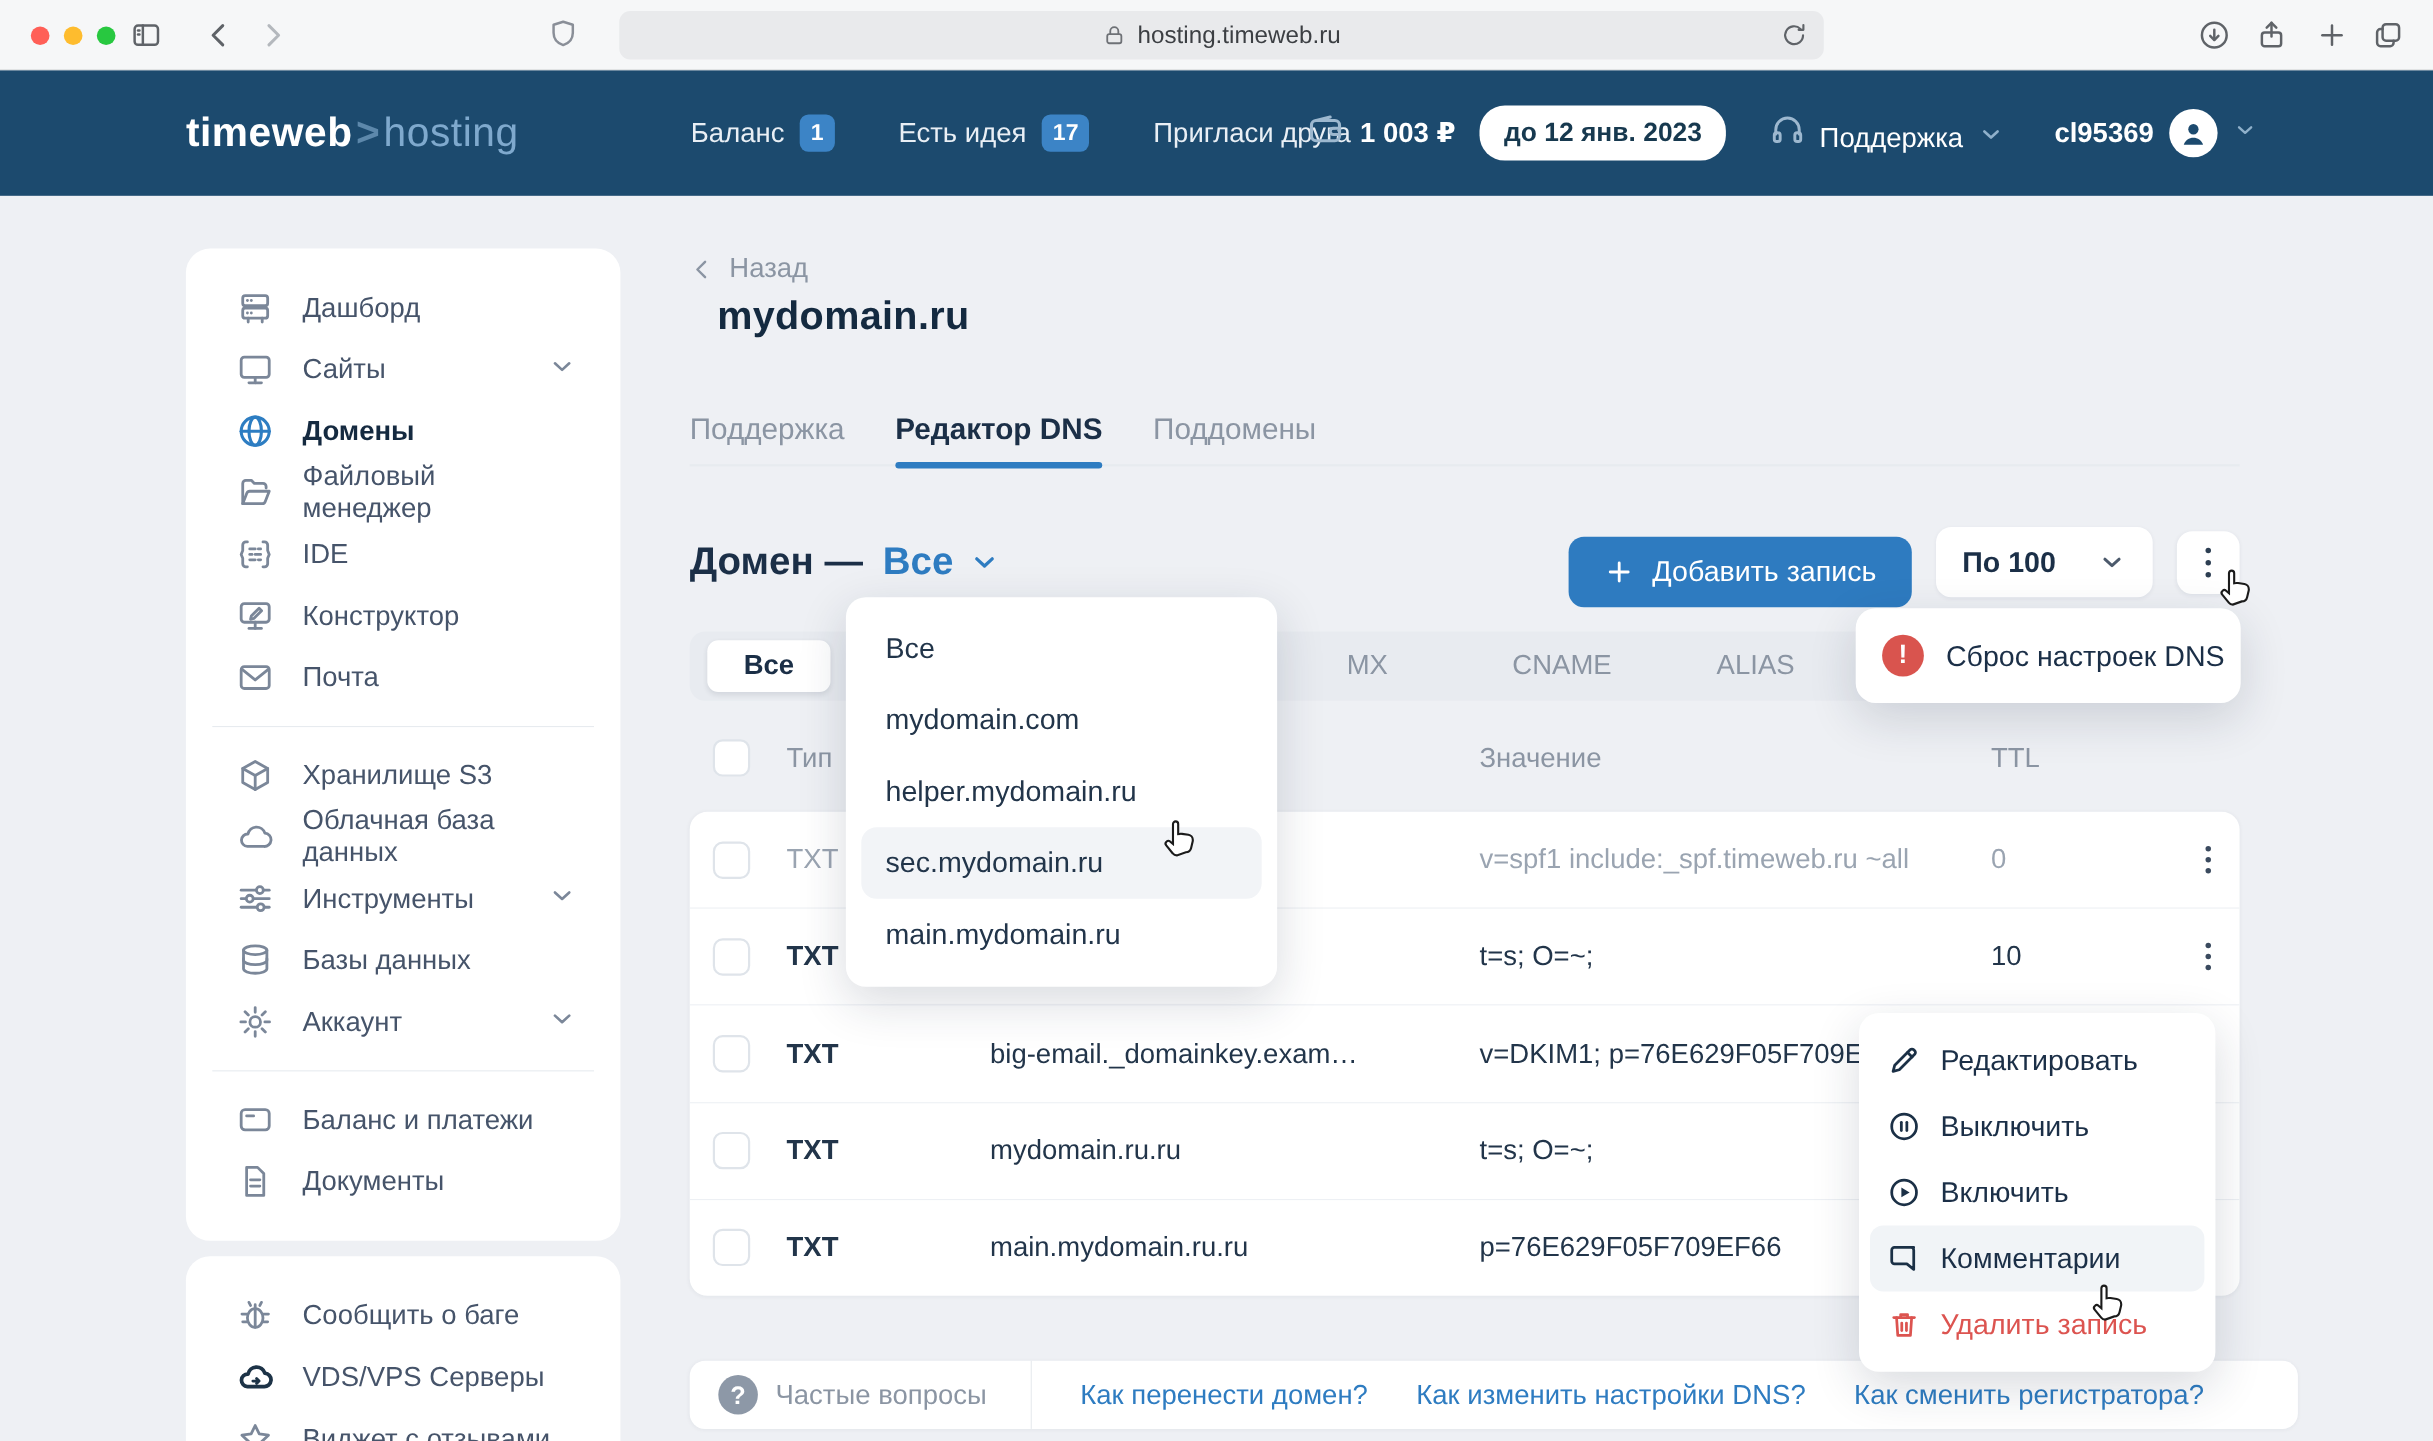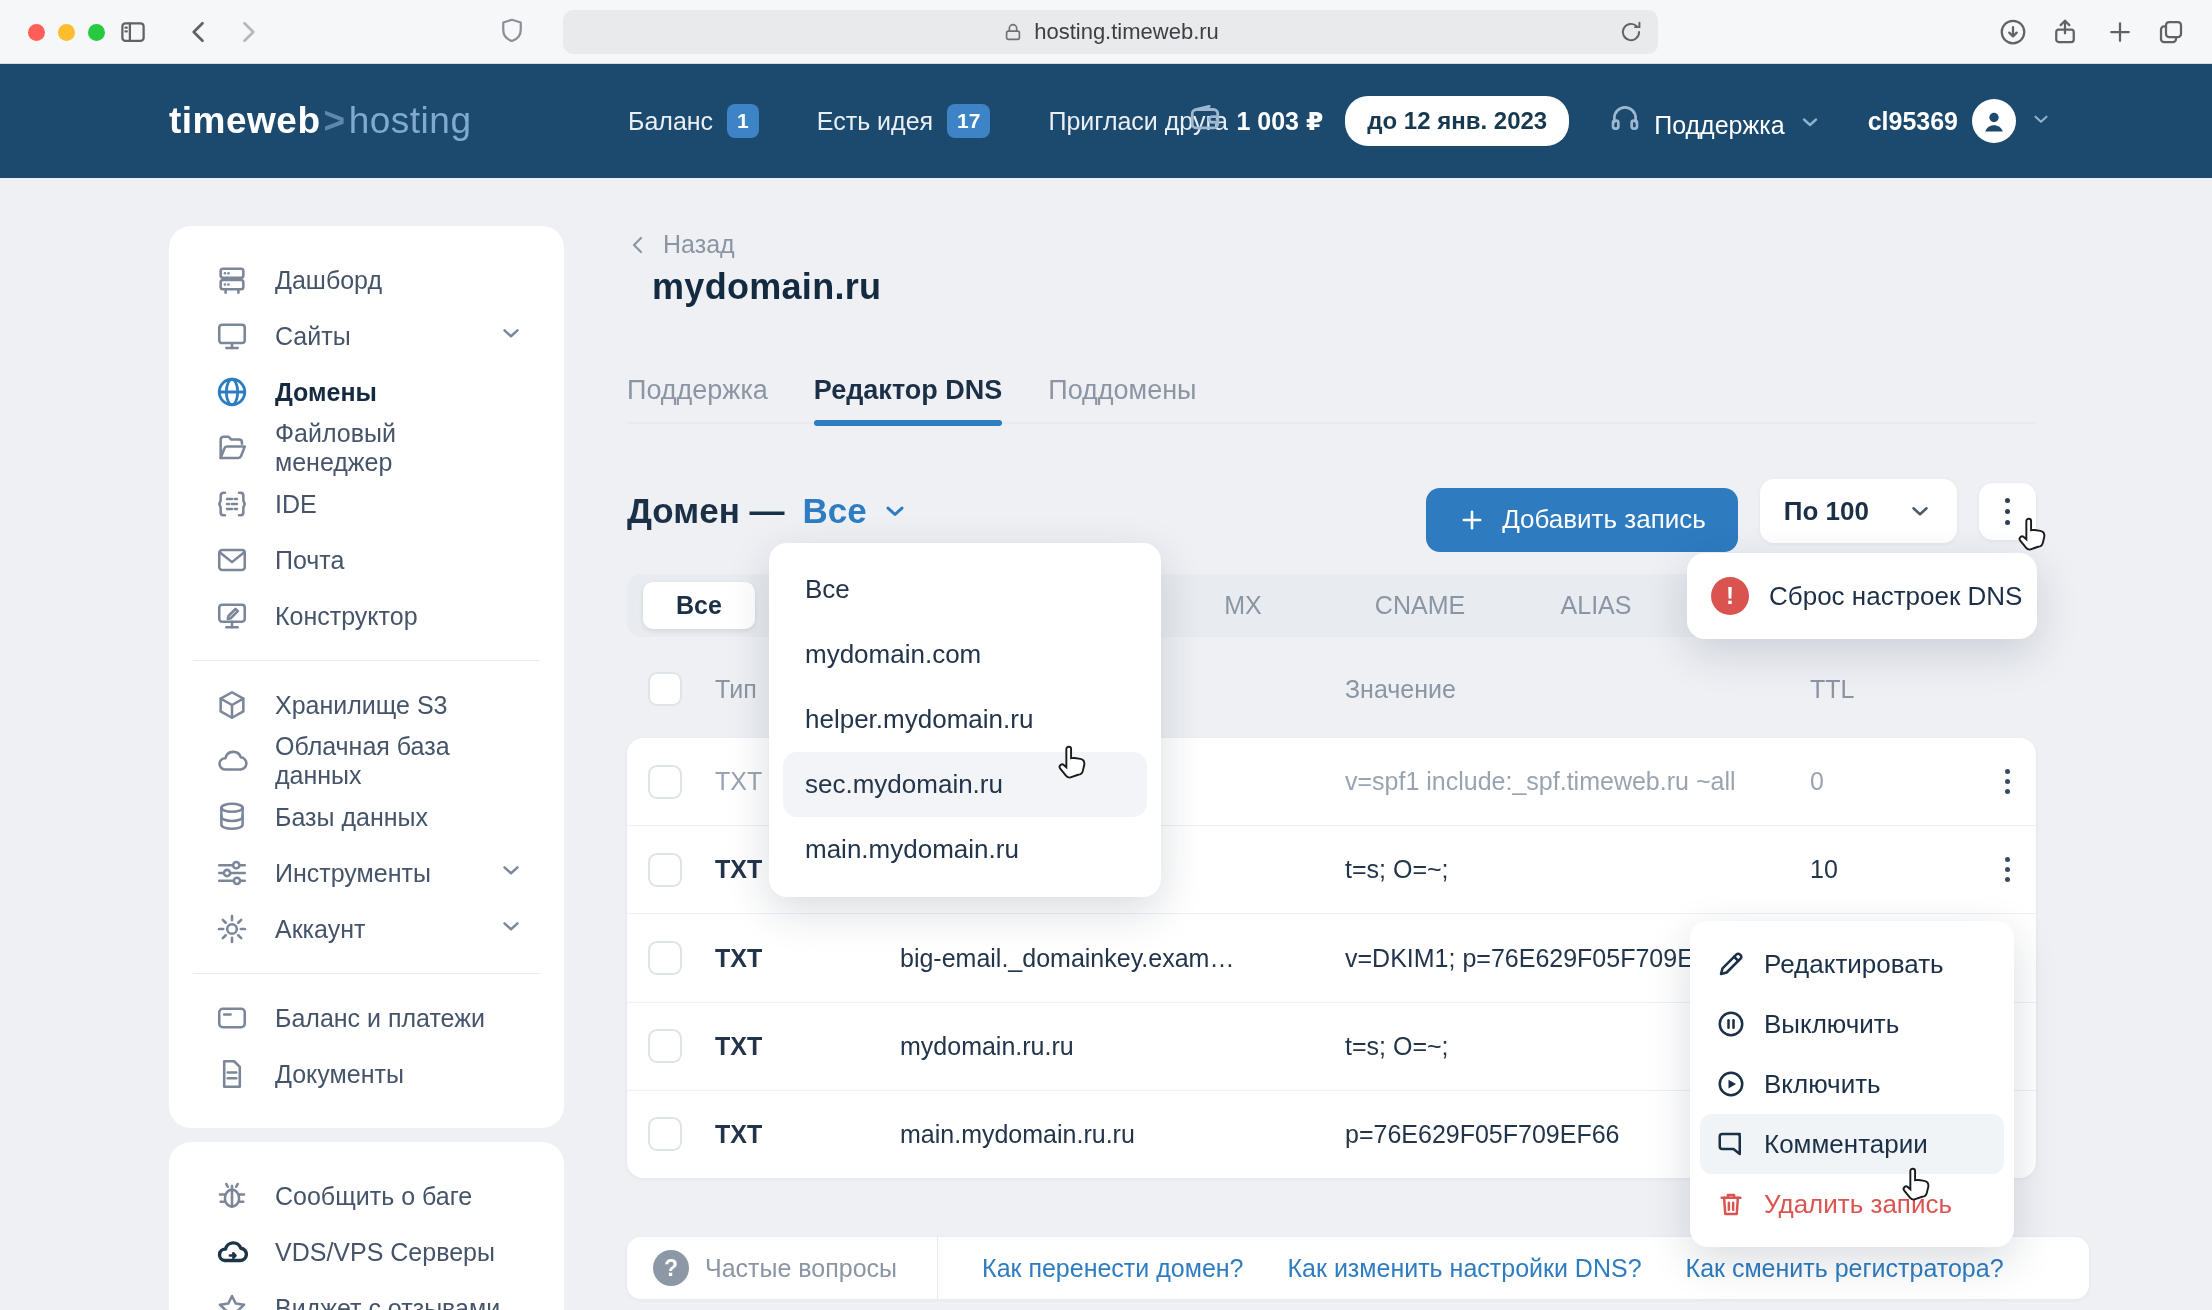--- a/index.html
+++ b/index.html
@@ -311,81 +311,81 @@
             <line x1="12" y1="12" x2="15.5" y2="12"></line>
             <line x1="8.5" y1="15.5" x2="12" y2="15.5"></line>
             <line x1="14" y1="15.5" x2="15.5" y2="15.5"></line>
           </svg>
         </span>
       <span>IDE</span>
     </div>
     <div class="side-item">
       <span class="sic">
           <svg class="ic" width="34" height="34" viewBox="0 0 24 24">
-            <rect x="3" y="5" width="18" height="14" rx="2"></rect>
-            <polyline points="4,7 12,13.5 20,7"></polyline>
-          </svg>
-        </span>
-      <span>Почта</span>
-    </div>
-    <div class="side-item">
-      <span class="sic">
-          <svg class="ic" width="34" height="34" viewBox="0 0 24 24">
             <rect x="3" y="4" width="18" height="12" rx="2"></rect>
             <line x1="12" y1="16" x2="12" y2="20"></line>
             <line x1="8" y1="20" x2="16" y2="20"></line>
             <path d="M9.5 12l5-5 1.6 1.6-5 5-2.1.5z"></path>
           </svg>
         </span>
       <span>Конструктор</span>
     </div>
+    <div class="side-item">
+      <span class="sic">
+          <svg class="ic" width="34" height="34" viewBox="0 0 24 24">
+            <rect x="3" y="5" width="18" height="14" rx="2"></rect>
+            <polyline points="4,7 12,13.5 20,7"></polyline>
+          </svg>
+        </span>
+      <span>Почта</span>
+    </div>
     <div class="side-div"></div>
     <div class="side-item">
       <span class="sic">
           <svg class="ic" width="34" height="34" viewBox="0 0 24 24">
             <path d="M12 3l8 4.5v9L12 21l-8-4.5v-9L12 3z"></path>
             <polyline points="4,7.5 12,12 20,7.5"></polyline>
             <line x1="12" y1="12" x2="12" y2="21"></line>
           </svg>
         </span>
       <span>Хранилище S3</span>
     </div>
     <div class="side-item">
       <span class="sic">
           <svg class="ic" width="34" height="34" viewBox="0 0 24 24">
             <path d="M7 18a4 4 0 0 1 .4-8A5.6 5.6 0 0 1 18.2 9.4 4.3 4.3 0 0 1 17.5 18H7z"></path>
           </svg>
         </span>
       <span>Облачная база данных</span>
-    </div>
-    <div class="side-item">
-      <span class="sic">
-          <svg class="ic" width="34" height="34" viewBox="0 0 24 24">
-            <ellipse cx="12" cy="5.5" rx="7.5" ry="2.8"></ellipse>
-            <path d="M4.5 5.5v6.5c0 1.55 3.35 2.8 7.5 2.8s7.5-1.25 7.5-2.8V5.5"></path>
-            <path d="M4.5 12v6.5c0 1.55 3.35 2.8 7.5 2.8s7.5-1.25 7.5-2.8V12" transform="translate(0,-1)"></path>
-          </svg>
-        </span>
-      <span>Базы данных</span>
     </div>
     <div class="side-item">
       <span class="sic">
           <svg class="ic" width="34" height="34" viewBox="0 0 24 24">
             <line x1="3" y1="6.5" x2="21" y2="6.5"></line>
             <circle cx="15" cy="6.5" r="2.2" fill="#fff"></circle>
             <line x1="3" y1="12" x2="21" y2="12"></line>
             <circle cx="8.5" cy="12" r="2.2" fill="#fff"></circle>
             <line x1="3" y1="17.5" x2="21" y2="17.5"></line>
             <circle cx="15.5" cy="17.5" r="2.2" fill="#fff"></circle>
           </svg>
         </span>
       <span>Инструменты</span>
       <span class="s-chev"><svg class="ic" width="26" height="26" viewBox="0 0 24 24" style="stroke-width:2.2">
             <polyline points="6,9.5 12,15 18,9.5"></polyline>
           </svg></span>
+    </div>
+    <div class="side-item">
+      <span class="sic">
+          <svg class="ic" width="34" height="34" viewBox="0 0 24 24">
+            <ellipse cx="12" cy="5.5" rx="7.5" ry="2.8"></ellipse>
+            <path d="M4.5 5.5v6.5c0 1.55 3.35 2.8 7.5 2.8s7.5-1.25 7.5-2.8V5.5"></path>
+            <path d="M4.5 12v6.5c0 1.55 3.35 2.8 7.5 2.8s7.5-1.25 7.5-2.8V12" transform="translate(0,-1)"></path>
+          </svg>
+        </span>
+      <span>Базы данных</span>
     </div>
     <div class="side-item">
       <span class="sic">
           <svg class="ic" width="34" height="34" viewBox="0 0 24 24">
             <circle cx="12" cy="12" r="3.4"></circle>
             <path d="M12 2.8v3M12 18.2v3M2.8 12h3M18.2 12h3M5.5 5.5l2.1 2.1M16.4 16.4l2.1 2.1M18.5 5.5l-2.1 2.1M7.6 16.4l-2.1 2.1"></path>
           </svg>
         </span>
       <span>Аккаунт</span>
       <span class="s-chev"><svg class="ic" width="26" height="26" viewBox="0 0 24 24" style="stroke-width:2.2">

